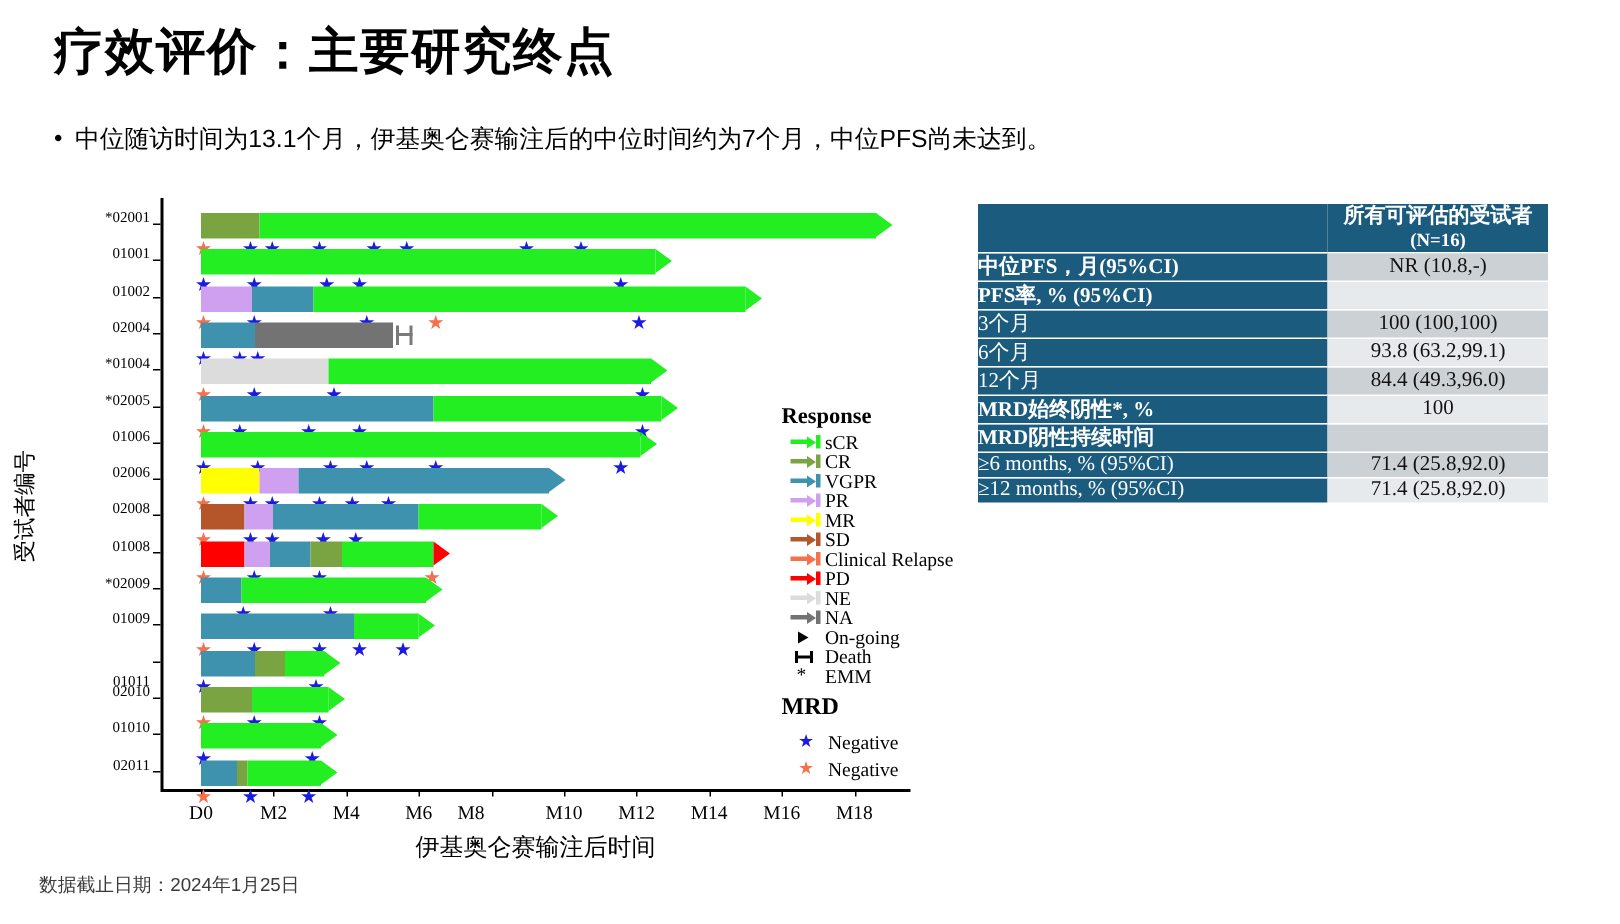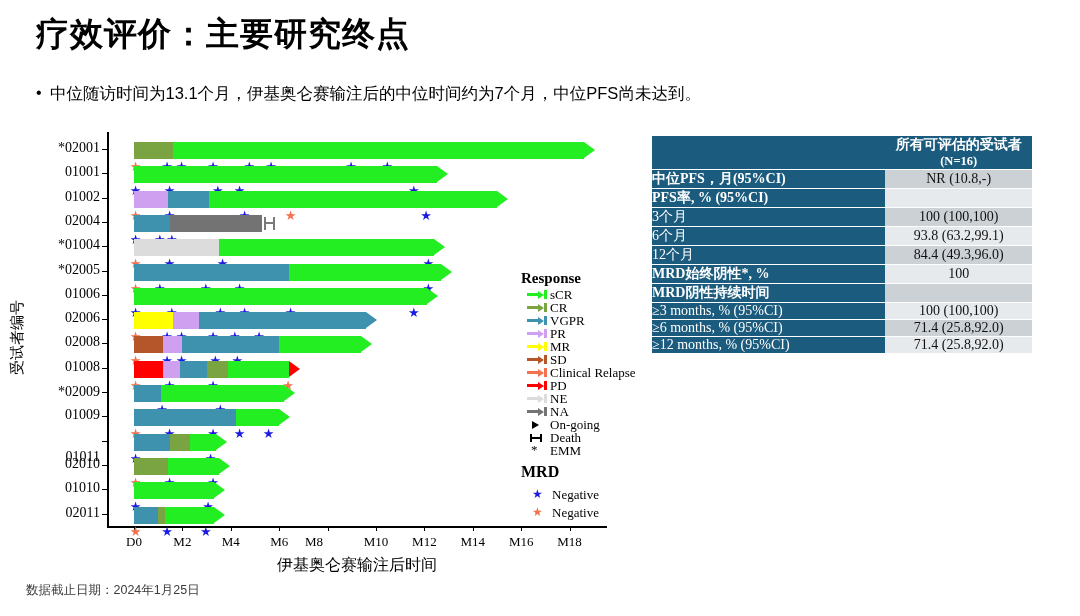--- a/index.html
+++ b/index.html
@@ -42,21 +42,21 @@
     position:absolute;left:-28px;top:198px;
     width:90px;text-align:center;
     font-size:15px;
     transform:rotate(-90deg);
     transform-origin:center center;
     white-space:nowrap;
   }
   .ytick{
     position:absolute;
     right:0;
-    font-size:14px;
+    font-size:10px;
     font-family:"Liberation Serif","DejaVu Serif",serif;
     text-align:right;
     white-space:nowrap;
     color:#000;
   }
   .ytick-wrap{position:absolute;left:34px;top:0;width:66px;}
   .tickmark{
     position:absolute;left:102px;width:5px;height:1px;background:#000;
   }
   .axis-v{
@@ -566,24 +566,20 @@
         </tr>
         <tr>
           <td class="rlabel">MRD始终阴性*, %</td>
           <td class="rval shade-b">100</td>
         </tr>
         <tr>
           <td class="rlabel">MRD阴性持续时间</td>
           <td class="rval shade-a"></td>
         </tr>
         <tr>
-          <td class="rlabel indent">≥3 months, % (95%CI)</td>
-          <td class="rval shade-b">100 (100,100)</td>
-        </tr>
-        <tr>
           <td class="rlabel indent">≥6 months, % (95%CI)</td>
           <td class="rval shade-a">71.4 (25.8,92.0)</td>
         </tr>
         <tr>
           <td class="rlabel indent">≥12 months, % (95%CI)</td>
           <td class="rval shade-b">71.4 (25.8,92.0)</td>
         </tr>
       </tbody>
   </table>
 

